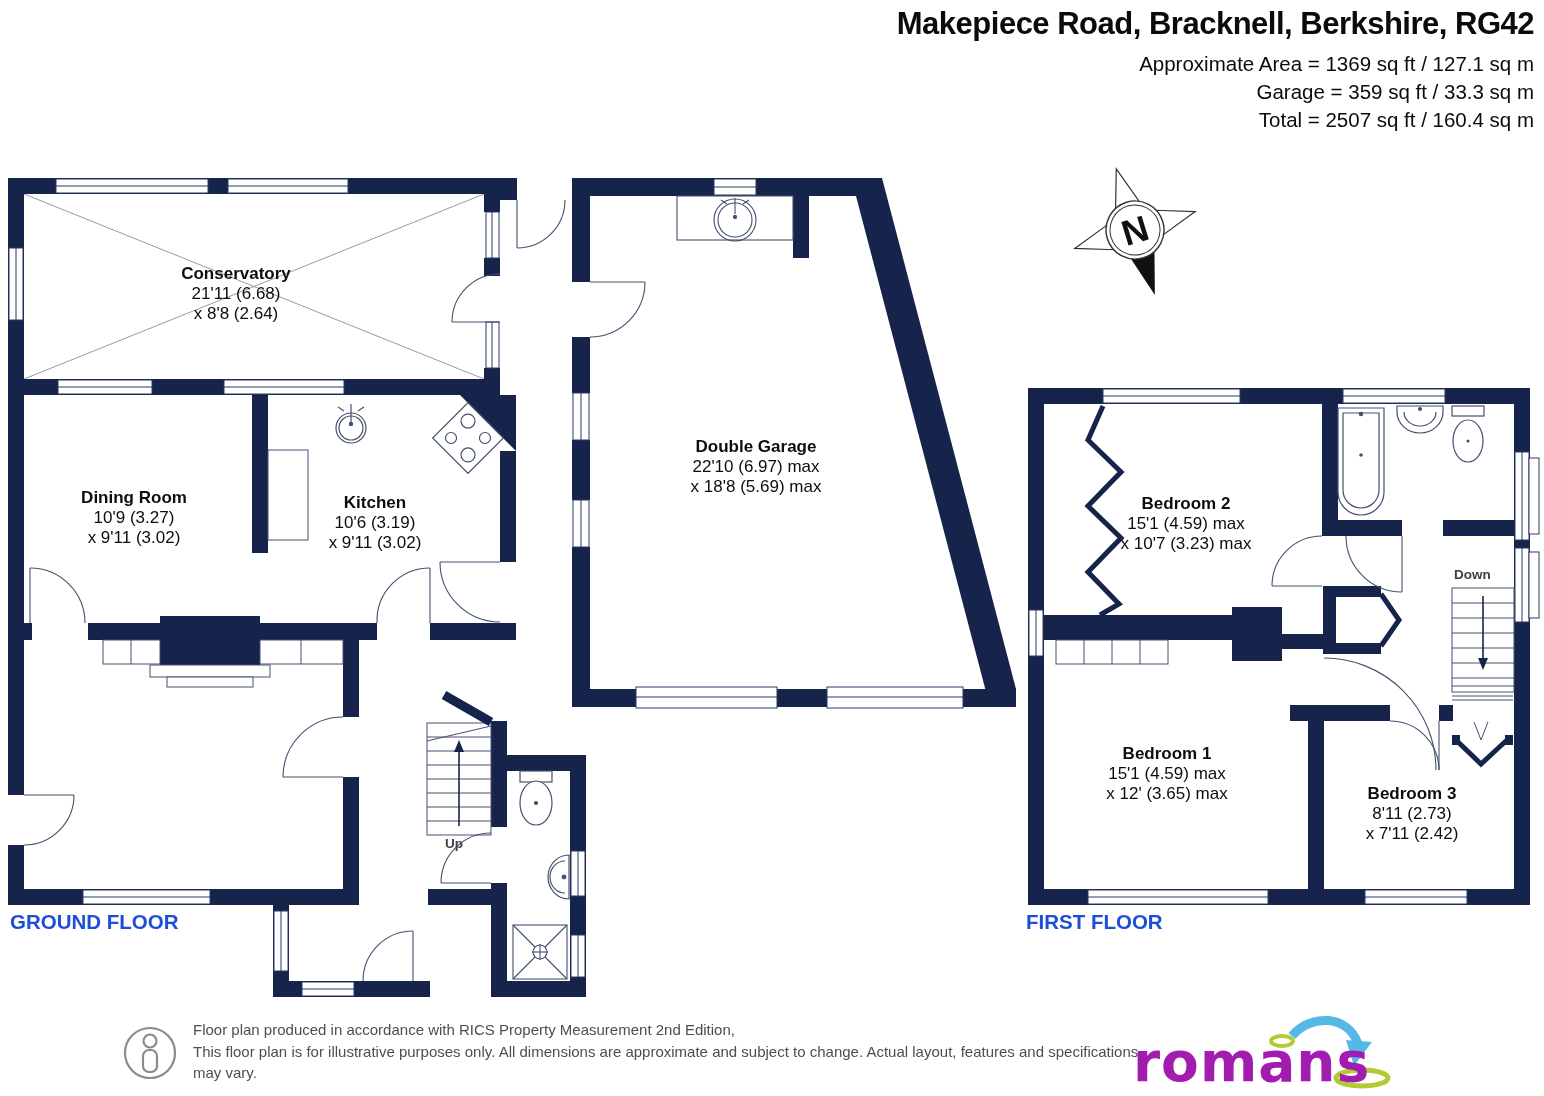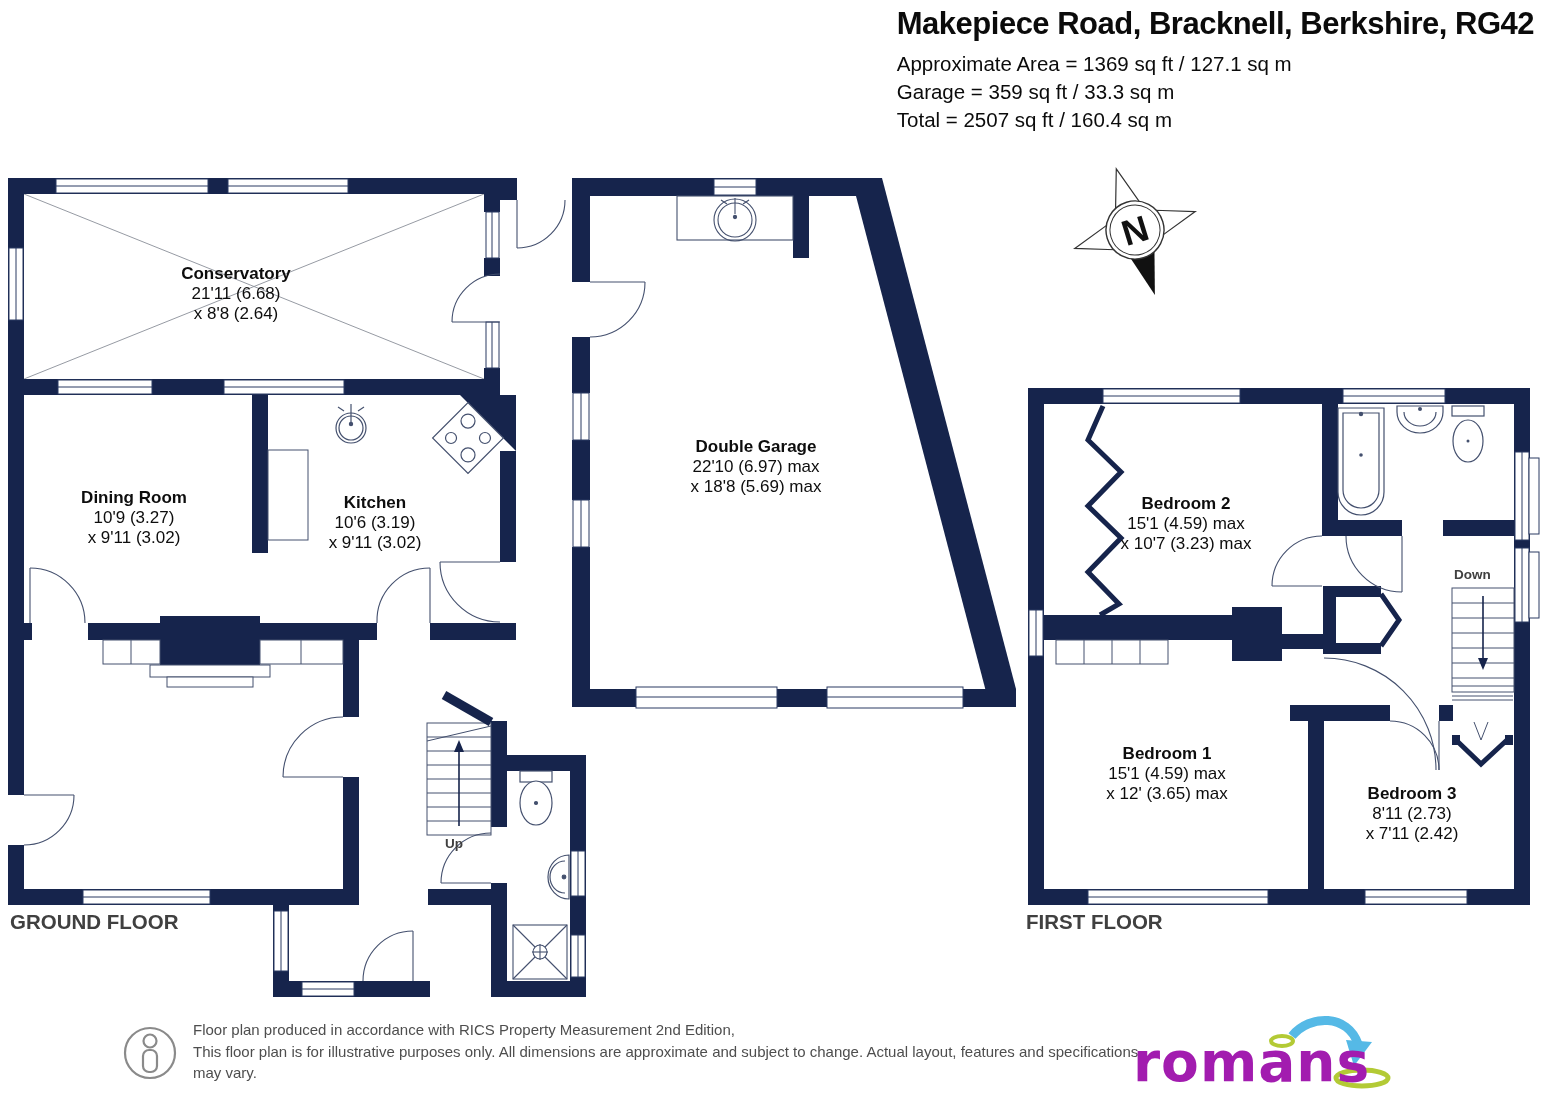--- a/index.html
+++ b/index.html
@@ -1,26 +1,26 @@
 <!DOCTYPE html>
 <html><head>
 <meta charset="utf-8">
 <style>
   html,body{margin:0;padding:0;background:#ffffff;}
   .page{position:relative;width:1544px;height:1096px;background:#fff;overflow:hidden;
         font-family:"Liberation Sans",sans-serif;color:#111;}
   svg{position:absolute;left:0;top:0;}
-  .hdr{position:absolute;top:6px;right:10px;text-align:left;}
+  .hdr{position:absolute;top:6px;right:10px;text-align:right;}
   .hdr .title{font-size:31px;font-weight:bold;letter-spacing:-0.5px;color:#0b0b0b;}
   .hdr .aline{font-size:20.5px;line-height:28px;color:#0b0b0b;}
   .hdr .note{font-size:14.5px;margin-top:5px;color:#0b0b0b;}
   .room-label{position:absolute;transform:translateX(-50%);text-align:center;
               font-size:17px;line-height:20px;white-space:nowrap;color:#0d0d0d;}
   .room-label .rname{font-weight:bold;}
-  .floor-label{position:absolute;font-weight:bold;font-size:20.5px;color:#404040;text-align:center;}
+  .floor-label{position:absolute;font-weight:bold;font-size:20.5px;color:#1d4ed8;text-align:center;}
   .dir-label{position:absolute;font-weight:bold;font-size:13.5px;color:#404040;}
   .footer-text{position:absolute;left:193px;top:1019px;width:960px;
                font-size:15px;line-height:21.5px;color:#4e4e4e;}
   .logo{position:absolute;left:1130px;top:1012px;width:300px;height:80px;}
   .logo .logotxt{position:absolute;left:3px;top:18px;font-size:55px;font-weight:800;
                  letter-spacing:1px;color:#a21caf;font-family:"DejaVu Sans",sans-serif;}
 </style>
 </head>
 <body>
 <div class="page">

